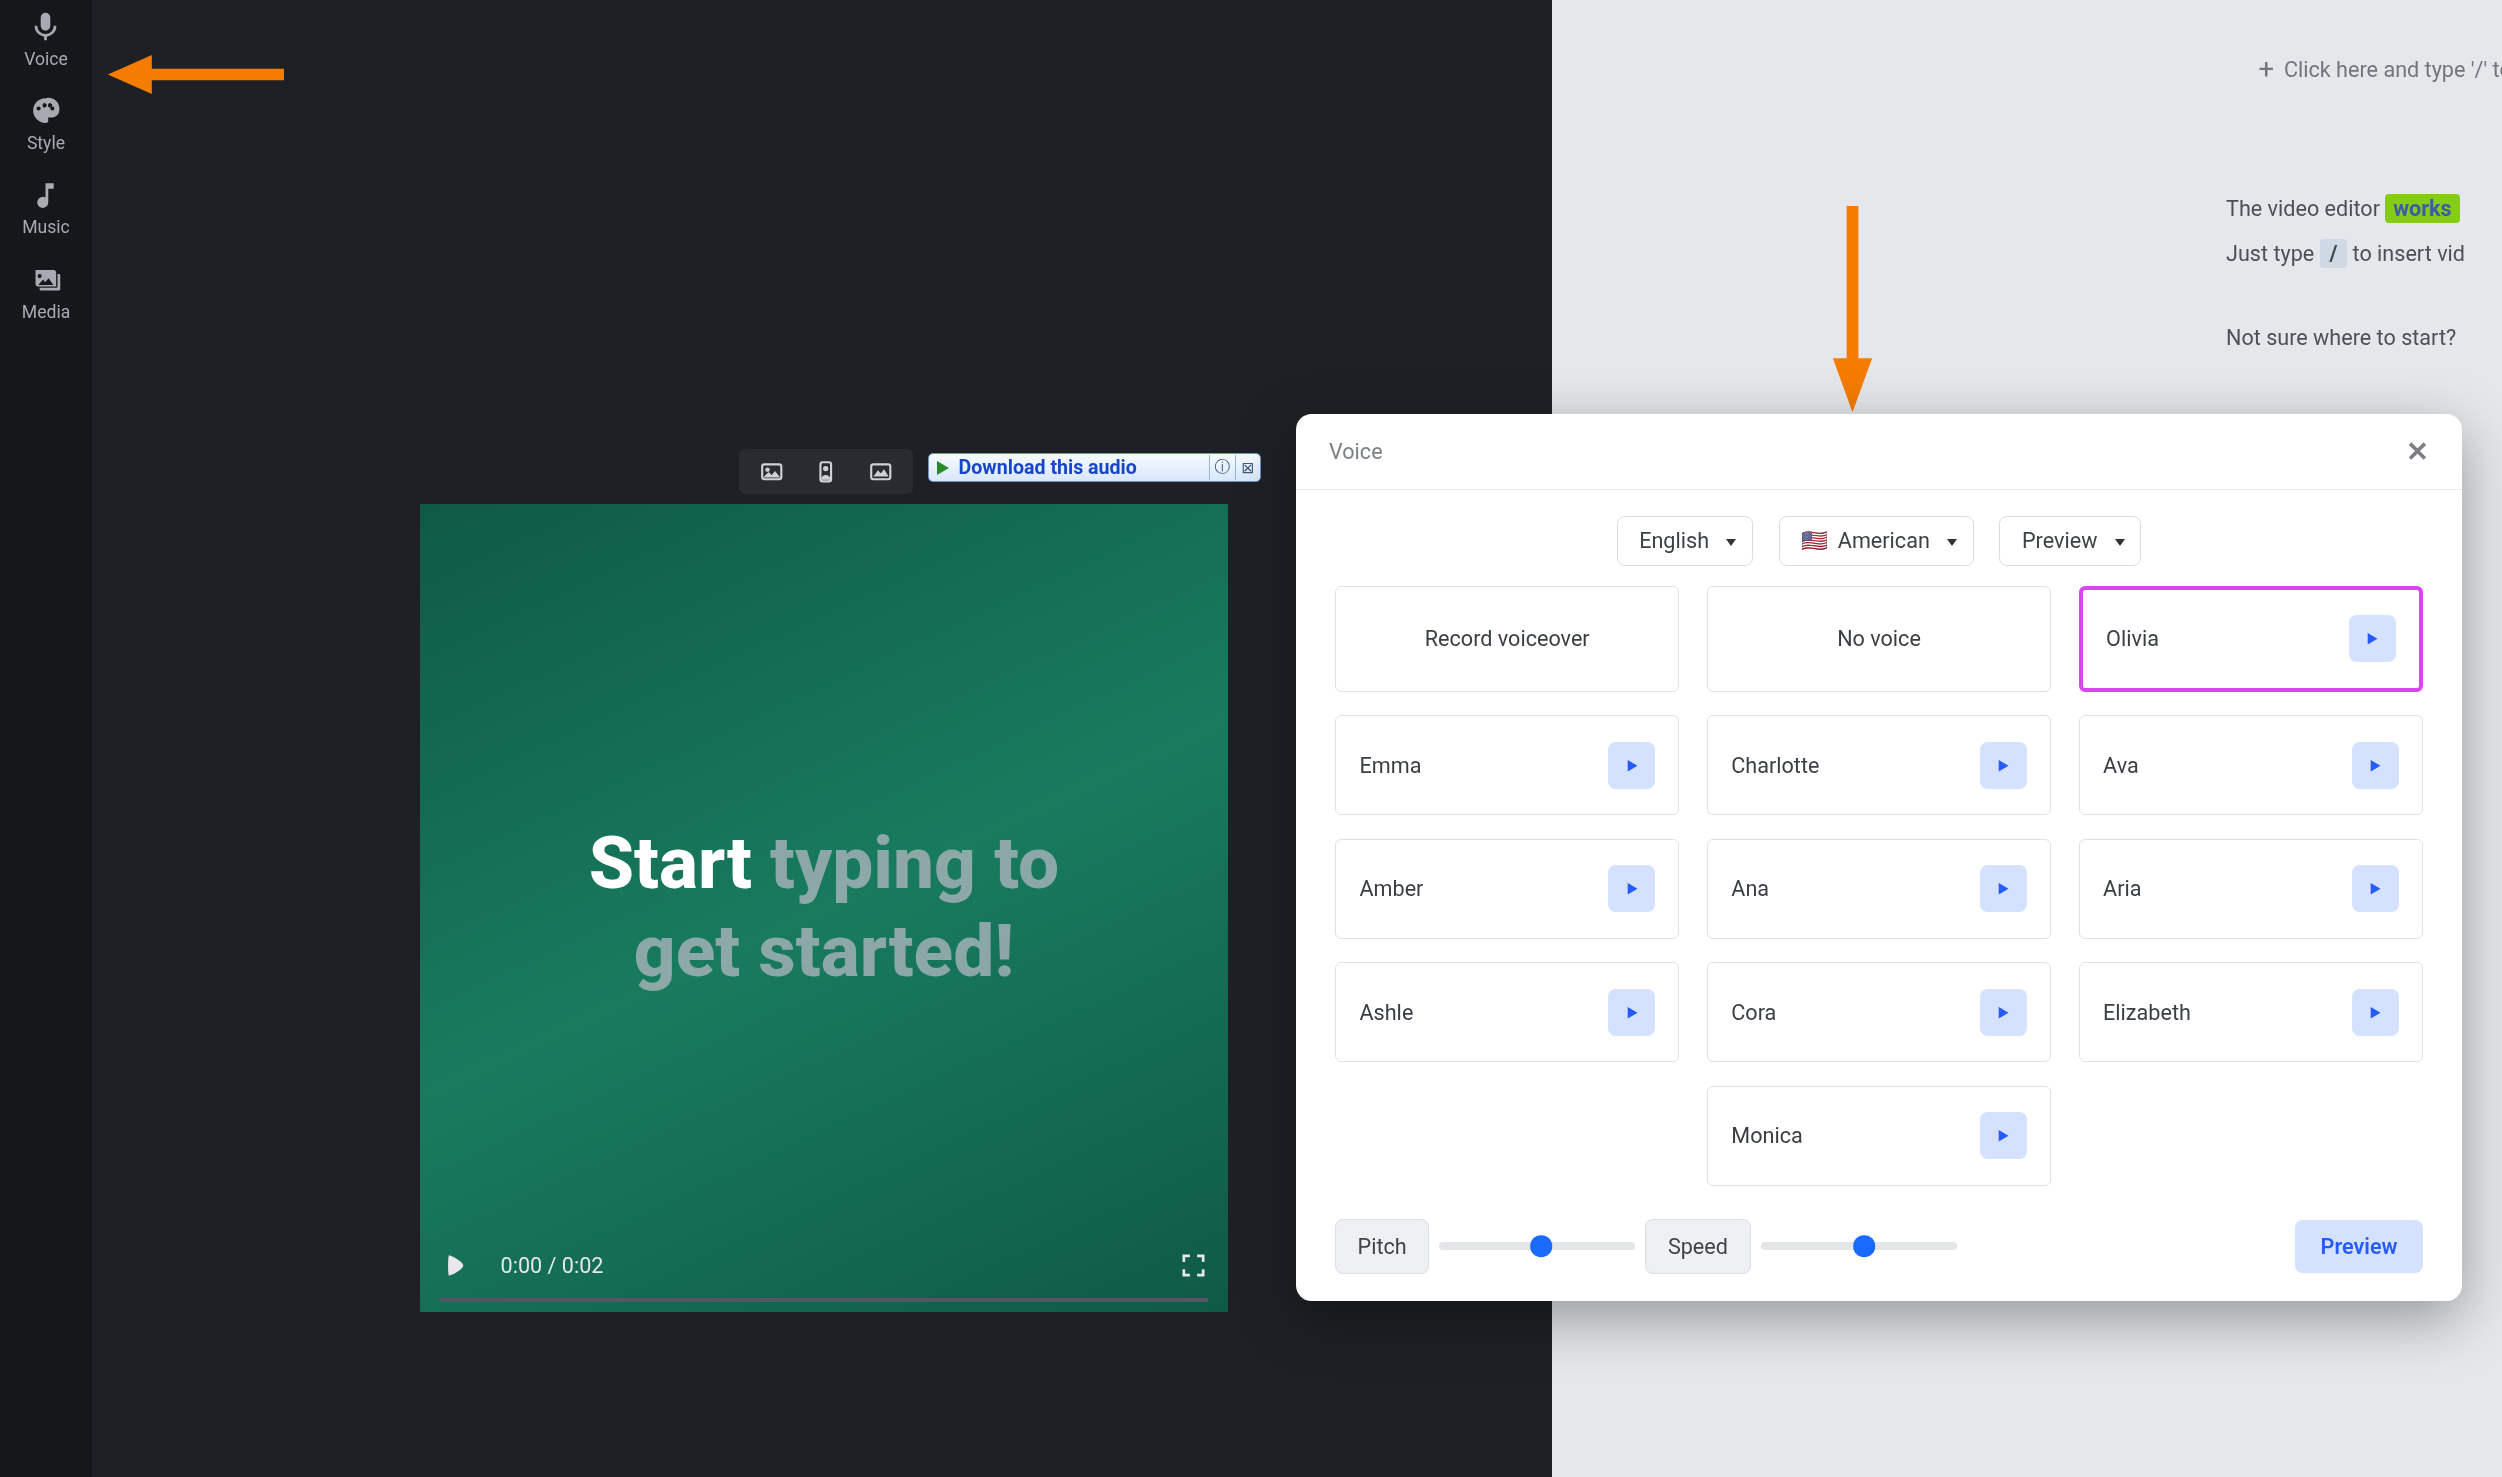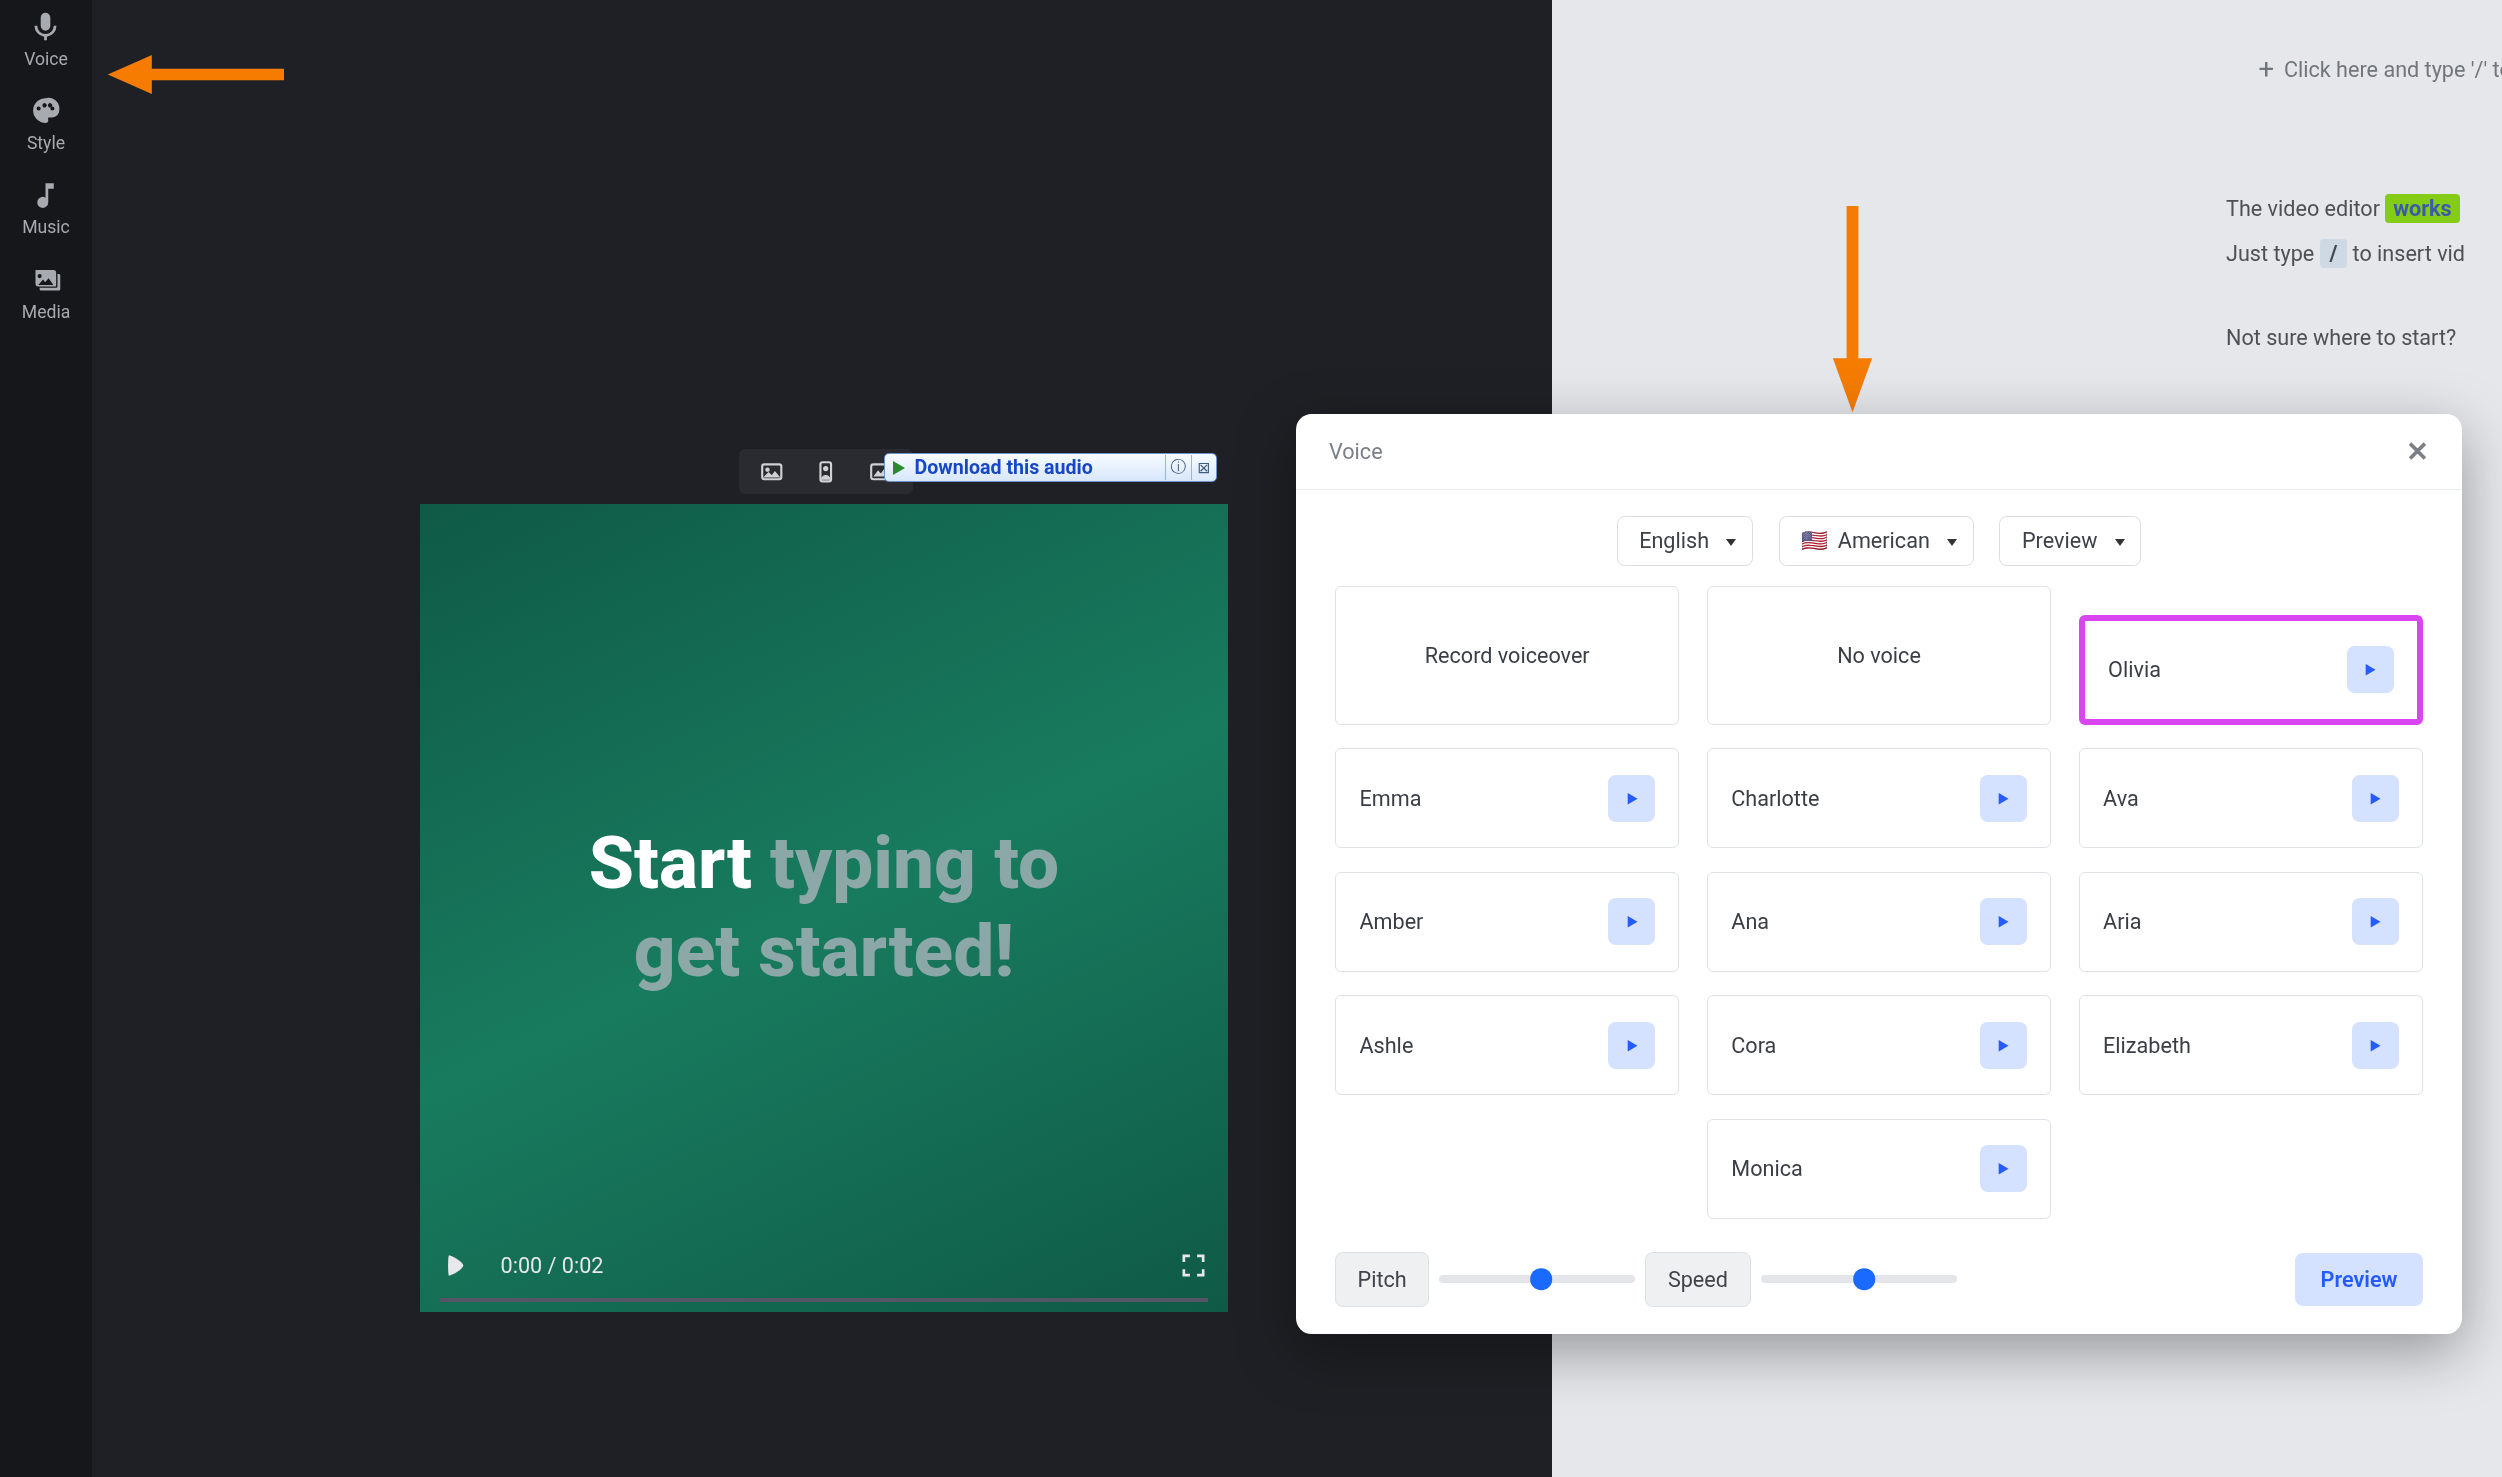--- a/index.html
+++ b/index.html
@@ -39,21 +39,21 @@
 
 .tiny-toolbar {
   position: absolute; top: -11.8px; left: 319px;
   display: flex; gap: 29px; align-items: center;
   background: #2a2b30; border-radius: 5.9px;
   padding: 9.8px 19.6px;
 }
 .tiny-toolbar svg { width: 25.5px; height: 25.5px; fill: #cfd1d4; stroke: #cfd1d4; }
 
 .download-strip {
-  position: absolute; top: -7.8px; left: 464px; width: 333px; height: 29px;
+  position: absolute; top: -7.8px; left: 508px; width: 333px; height: 29px;
   display: flex; align-items: center;
   background: linear-gradient(#f7fbff, #d8e7fc);
   border: 1px solid #6d94c8; border-radius: 4.9px;
   font-size: 19.6px; color: #1747c6; font-weight: 700;
   padding-left: 7.8px; gap: 5.9px;
 }
 .download-strip .tri { width:0;height:0;border-top:7.8px solid transparent;border-bottom:7.8px solid transparent;border-left:12.7px solid #2a8b2c; margin-right:3.9px;}
 .download-strip .closebtns { margin-left:auto; display:flex; gap:0; }
 .download-strip .sq { width:25.5px;height:25.5px;display:flex;align-items:center;justify-content:center;border-left:1px solid #9bb4d8;font-size:15.7px;color:#425b80;font-weight:400;}
 
@@ -122,21 +122,21 @@
   padding: 0 39px 19.6px;
   display: grid; grid-template-columns: repeat(3, 1fr);
   gap: 23.5px 27.4px; justify-items: stretch;
 }
 .vcard {
   border: 1px solid #dee2e7; border-radius: 6px;
   padding: 25.5px 23.5px; display: flex; align-items: center; justify-content: space-between;
   font-size: 21.6px; color: #3a3e45; cursor: pointer;
 }
 .vcard.noplay { justify-content: center; }
-.vcard.selected { border: 6px solid #d946ef; margin-top: 29px; }
+.vcard.selected { border: 4px solid #d946ef; }
 .playbtn {
   width: 47px; height: 47px; border-radius: 7.8px; background: #d4e1ff;
   display: flex; align-items: center; justify-content: center; cursor: pointer;
 }
 .playbtn svg { width: 19.6px; height: 19.6px; fill: #265bff; }
 .grid-center-last { grid-column: 2 / 3; }
 
 .modal-foot {
   margin: 13.7px 39px 27.4px; display: flex; align-items: center; gap: 10px;
 }

